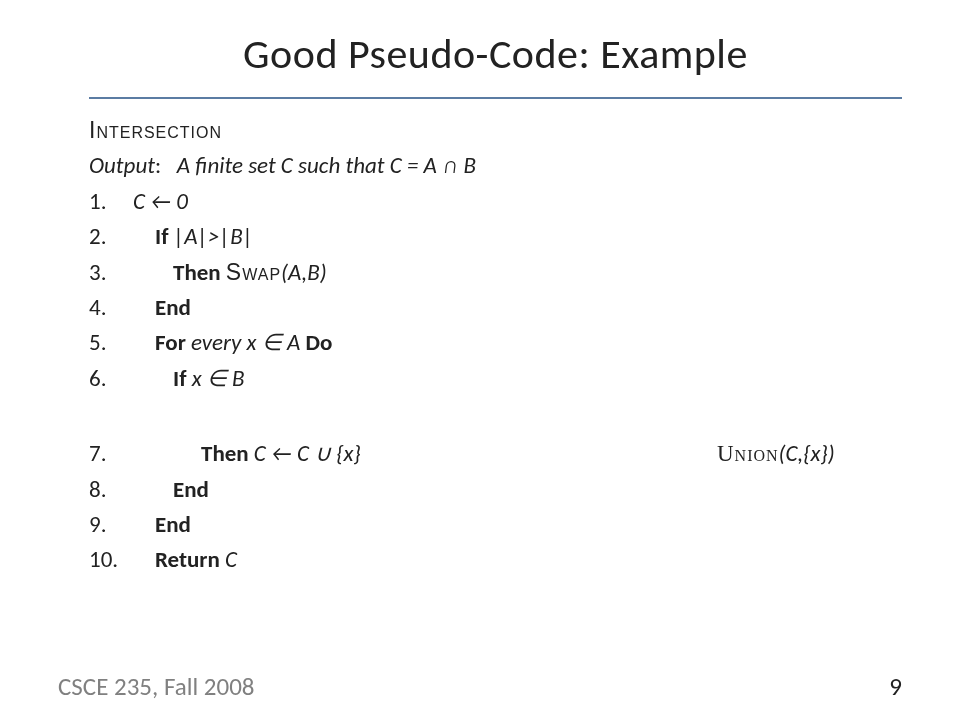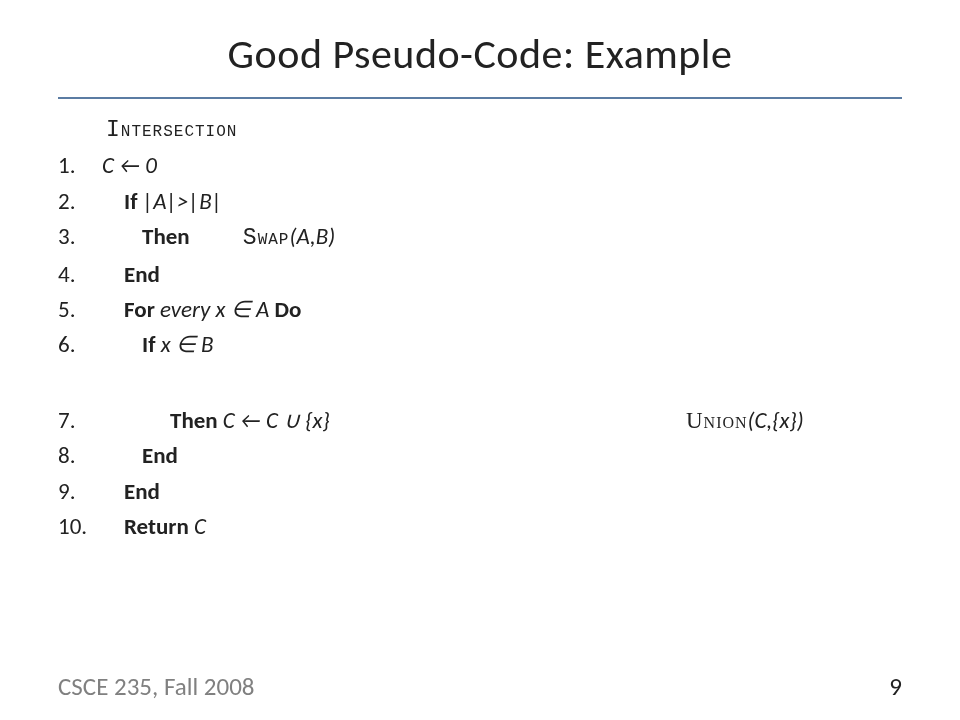--- a/index.html
+++ b/index.html
@@ -7,21 +7,21 @@
     width: 960px;
     height: 720px;
     background: #ffffff;
     font-family: Calibri, "Segoe UI", Arial, sans-serif;
     position: relative;
     overflow: hidden;
   }
   .slide {
     width: 100%;
     height: 100%;
-    padding: 28px 58px 20px 58px;
+    padding: 28px 58px 20px 89px;
     position: relative;
   }
   .title {
     font-size: 42px;
     font-weight: 400;
     text-align: center;
     color: #222;
     letter-spacing: 0.5px;
     margin-bottom: 18px;
   }
@@ -29,24 +29,23 @@
     border: none;
     border-top: 2.5px solid #5b7ca3;
     margin-bottom: 14px;
   }
   .content {
     font-size: 23px;
     line-height: 1.54;
     color: #222;
   }
   .algo-name {
-    font-family: Liberation Mono, monospace;
+    font-family: Liberation Sans, sans-serif;
     font-variant: small-caps;
     letter-spacing: 1px;
-    margin-left: 48px;
   }
   .ioline { }
   .iolabel { font-style: italic; }
   .ioval { font-style: italic; }
   .ol {
     list-style: none;
     counter-reset: step;
   }
   .ol > li {
     counter-increment: step;
@@ -93,20 +92,23 @@
 <body>
 
 <div class="slide">
   <h1 class="title">Good Pseudo-Code: Example</h1>
   <hr class="divider">
 
   <div class="content">
     <div class="algo-name">Intersection</div>
 
 
+    <div class="ioline">
+      <span class="iolabel">Output</span><span>:&nbsp;&nbsp;&nbsp;</span><span class="ioval">A finite set C such that C = A ∩ B</span>
+    </div>
 
     <ol class="ol">
       <li>
         <span class="i">C ← 0</span>
       </li>
       <li class="ind1">
         <span class="b">If</span>
         <span class="i">|A|&gt;|B|</span>
       </li>
       <li class="ind2">

